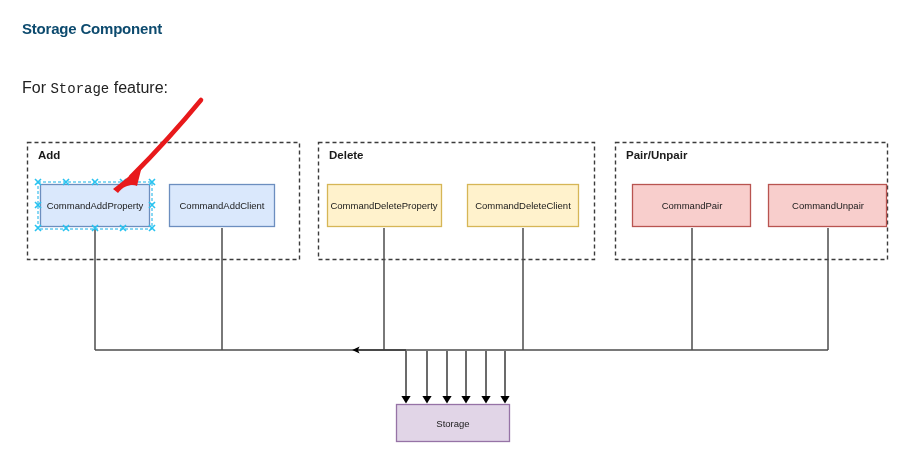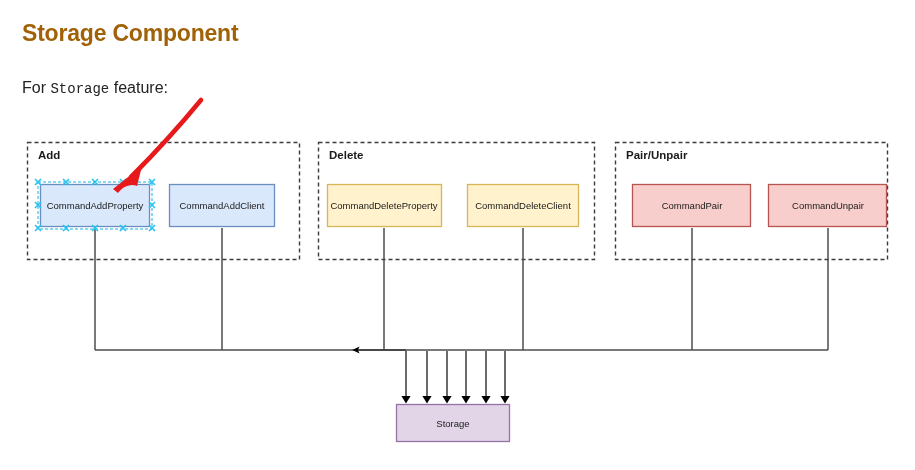--- a/index.html
+++ b/index.html
@@ -14,24 +14,24 @@
     overflow: hidden;
     font-family: "Liberation Sans", sans-serif;
     color: #222222;
   }
 
   
   #page-title {
     position: absolute;
     left: 22px;
     top: 20px;
-    font-size: 23px;
+    font-size: 15px;
     font-weight: bold;
     letter-spacing: -0.2px;
-    color: #a16207;
+    color: #0c4a6e;
   }
   #intro-line {
     position: absolute;
     left: 22px;
     top: 79px;
     font-size: 16px;
     color: #222222;
     white-space: pre;
   }
   #intro-line .code {

